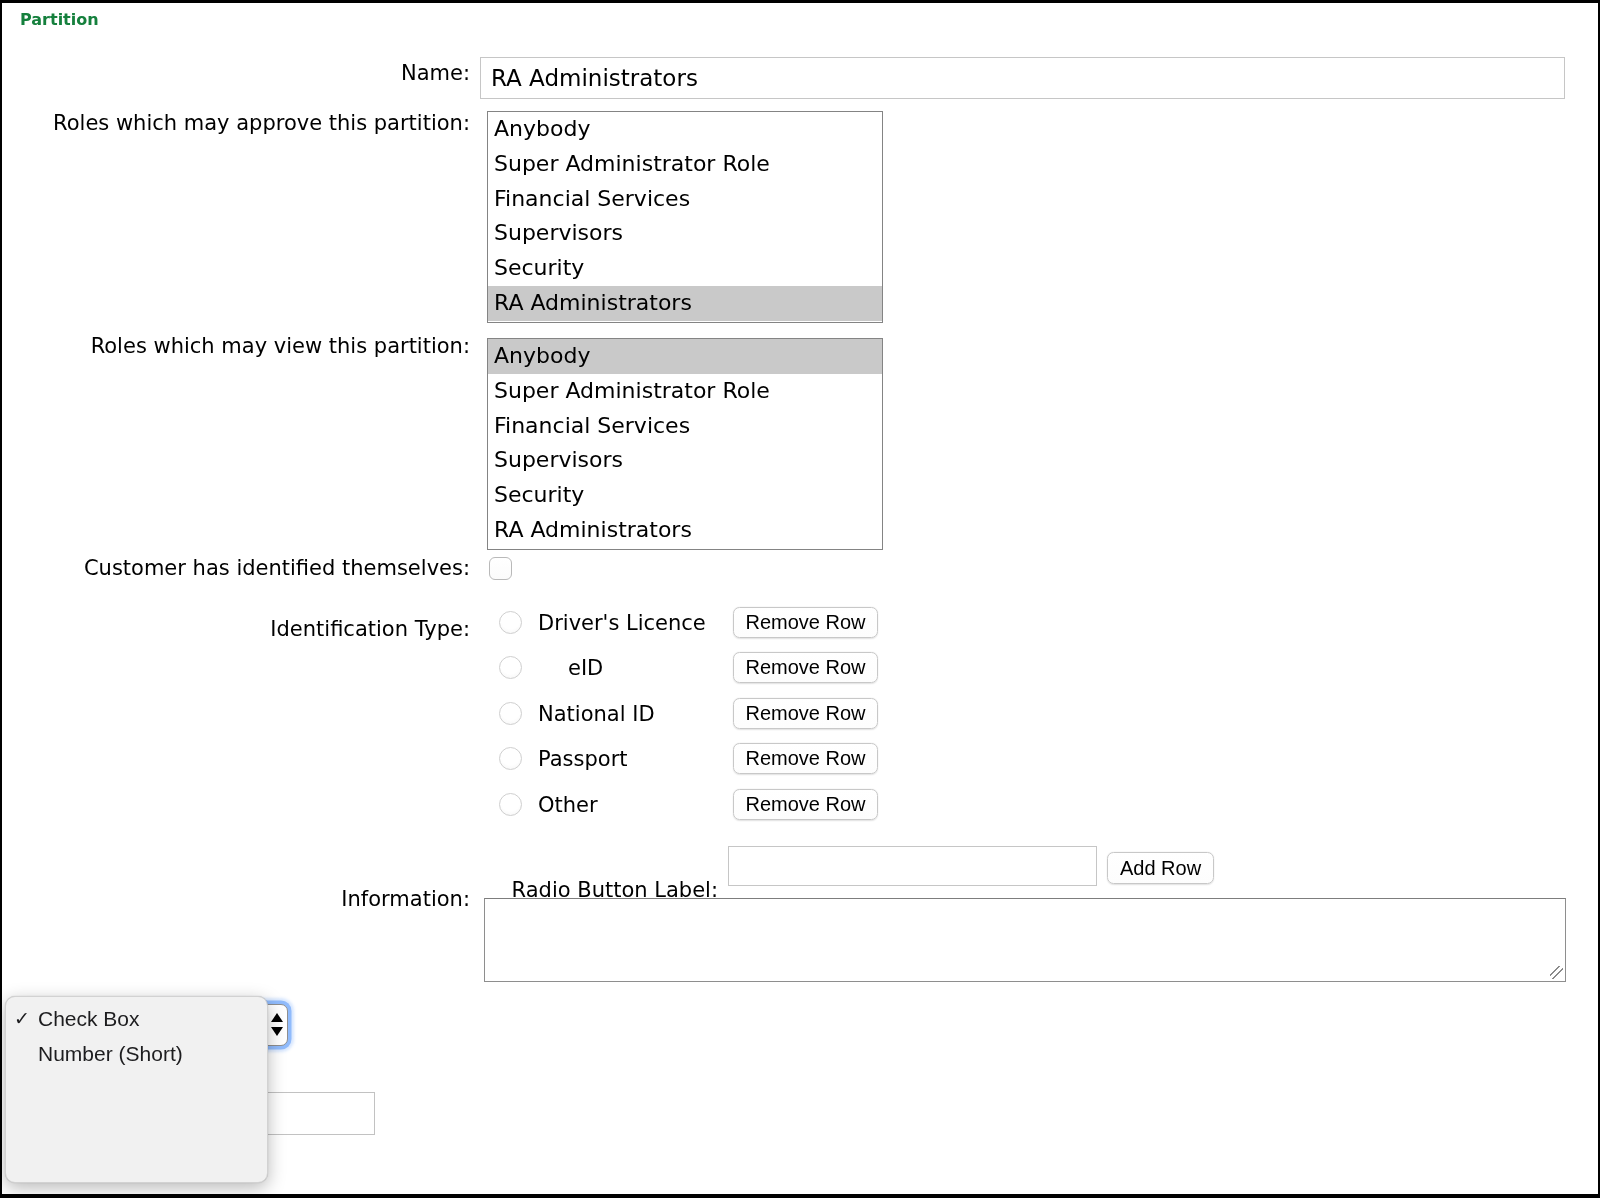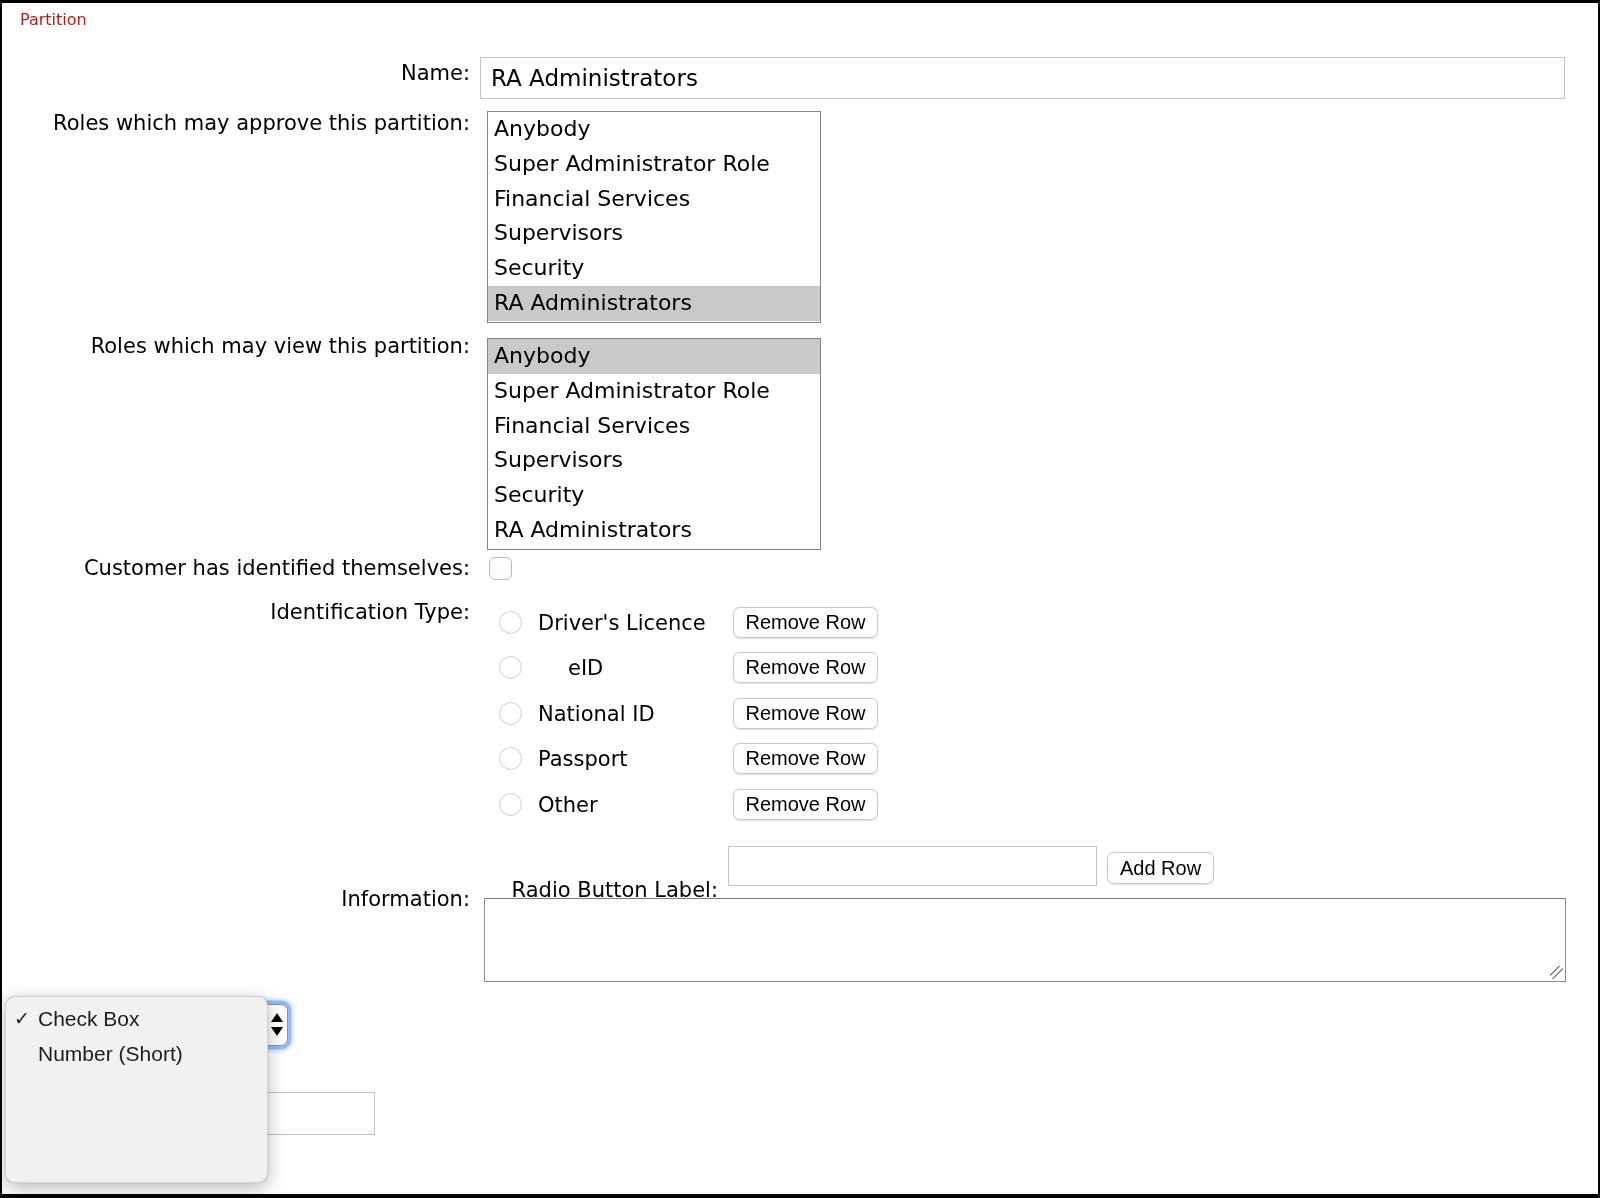--- a/index.html
+++ b/index.html
@@ -7,33 +7,33 @@
     width:1600px;height:1198px;position:relative;background:#ffffff;
     font-family:"DejaVu Sans",sans-serif;overflow:hidden;
   }
   .page-border{
     position:absolute;inset:0;border:2px solid #000;
     border-top-width:3px;border-bottom-width:4px;
     pointer-events:none;z-index:10;box-sizing:border-box;
   }
   .heading{
     position:absolute;left:20px;top:10px;
-    font-size:16px;font-weight:normal;color:#b91c1c;
+    font-size:16px;font-weight:bold;color:#15803d;
   }
   .flabel{
     position:absolute;left:0;width:470px;text-align:right;
     font-size:21px;color:#000;line-height:26px;
   }
   .text-input{
     position:absolute;box-sizing:border-box;background:#fff;
     border:1px solid #c6c6c6;font-family:"DejaVu Sans",sans-serif;
     font-size:23px;color:#000;padding:0 10px;outline:none;
   }
   .listbox{
-    position:absolute;left:487px;width:334px;height:212px;
+    position:absolute;left:487px;width:396px;height:212px;
     box-sizing:border-box;border:1.5px solid #848484;background:#fff;
     overflow:hidden;
   }
   .listbox .opt{
     height:34.8px;line-height:34.8px;font-size:22px;color:#000;
     padding-left:6px;white-space:nowrap;
   }
   .listbox .opt.selected{background:#c9c9c9;}
   .checkbox{
     position:absolute;left:489px;top:557px;width:23px;height:23px;
@@ -137,21 +137,21 @@
   <div class="opt">Super Administrator Role</div>
   <div class="opt">Financial Services</div>
   <div class="opt">Supervisors</div>
   <div class="opt">Security</div>
   <div class="opt">RA Administrators</div>
 </div>
 
 <div class="flabel" style="top:555px;">Customer has identified themselves:</div>
 <div class="checkbox"></div>
 
-<div class="flabel" style="top:599px;">Identification Type:</div>
+<div class="flabel" style="top:616px;">Identification Type:</div>
 
 <div class="id-row" style="top:605px;">
   <div class="radio"></div>
   <div class="opt-label">Driver's Licence</div>
   <div class="btn remove-btn" style="top:2px;">Remove Row</div>
 </div>
 <div class="id-row" style="top:650px;gap:30px;">
   <div class="radio"></div>
   <div class="opt-label">eID</div>
   <div class="btn remove-btn" style="top:2px;">Remove Row</div>

